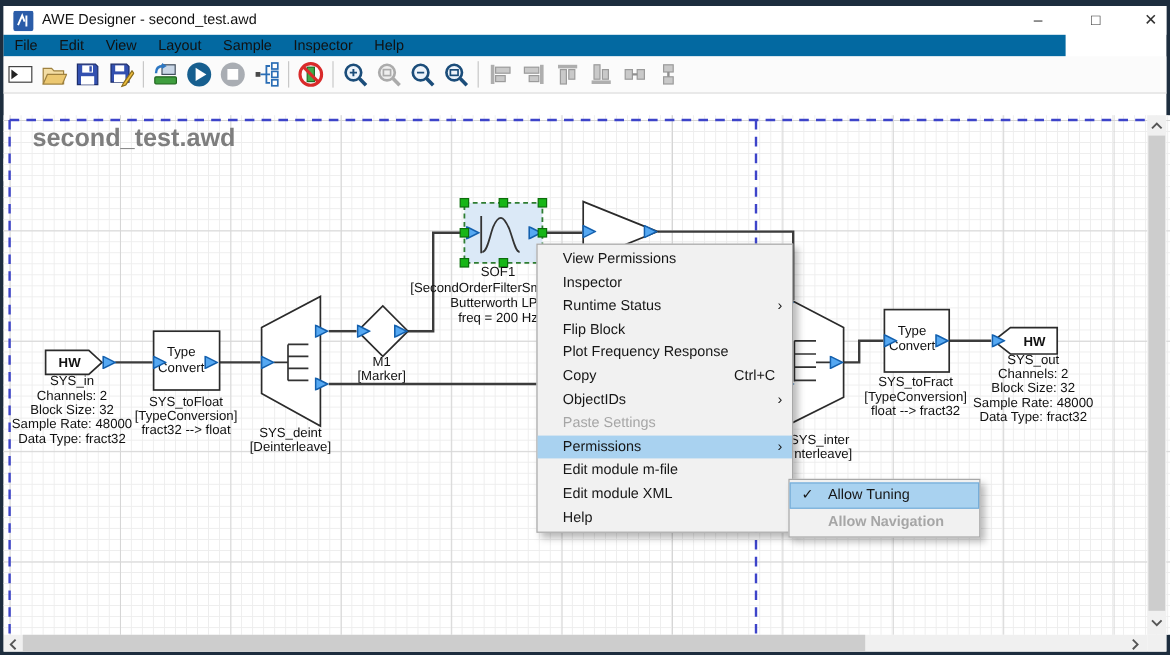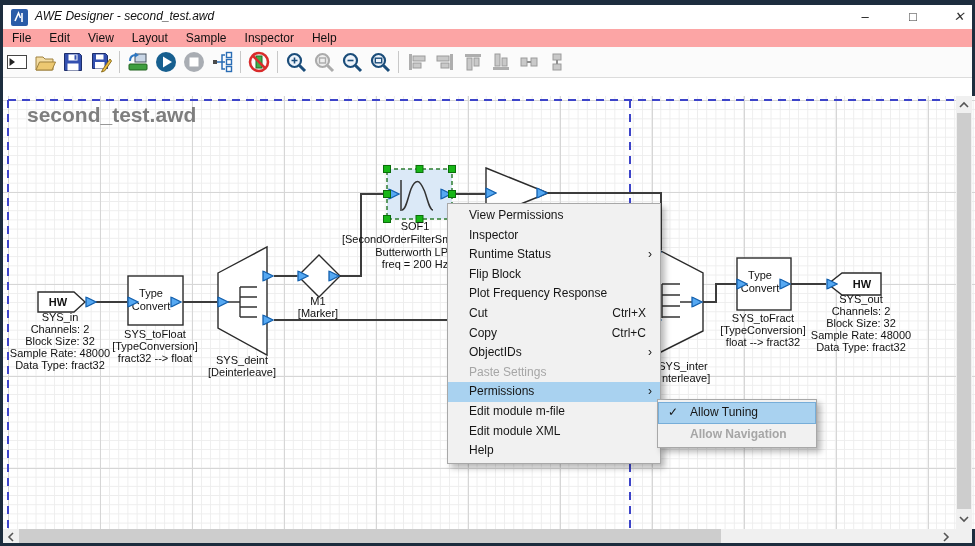--- a/index.html
+++ b/index.html
@@ -1,26 +1,26 @@
 <!DOCTYPE html>
 <html><head>
 <meta charset="utf-8">
 <style>
   html,body{margin:0;padding:0;width:975px;height:546px;overflow:hidden;
     font-family:"Liberation Sans",sans-serif;background:#fff;}
   .win{position:absolute;inset:0;background:#1d2d3e;}
   .frame{position:absolute;left:3px;top:5px;right:3px;bottom:3px;background:#fff;}
   
-  .titlebar{position:absolute;left:3px;top:5px;width:969px;height:24px;background:#fff;font-style:italic;}
+  .titlebar{position:absolute;left:3px;top:5px;width:969px;height:24px;background:#fff;}
   .appicon{position:absolute;left:8px;top:4px;width:17px;height:17px;}
   .title-text{position:absolute;left:32px;top:4px;font-size:12px;color:#111;}
   .winbtn{position:absolute;top:0;width:34px;height:24px;text-align:center;line-height:24px;
     font-size:13px;color:#333;cursor:default;}
   
-  .menubar{position:absolute;left:3px;top:29px;width:969px;height:18px;background:#fca5a5;display:flex;align-items:center;}
+  .menubar{position:absolute;left:3px;top:29px;width:885px;height:18px;background:#0369a1;display:flex;align-items:center;}
   .menubar .mitem{padding:0 9px;font-size:12px;color:#111;}
   
   .toolbar{position:absolute;left:3px;top:47px;width:969px;height:30px;background:#fbfbfb;
     border-bottom:1px solid #dcdcdc;display:flex;align-items:center;}
   .tbtn{width:26px;height:26px;margin:0 1px;display:flex;align-items:center;justify-content:center;}
   .tsep{width:1px;height:22px;background:#c8c8c8;margin:0 4px;}
   
   .tabrow{position:absolute;left:3px;top:92px;width:969px;height:19px;background:#fff;margin-top:40px;}
   .toptab{position:absolute;left:6px;top:1px;width:33px;height:17px;border:1px solid #8c8c8c;
     background:#fff;font-size:11px;text-align:center;line-height:16px;color:#111;
@@ -395,21 +395,20 @@
       </g>
     </svg>
   </div>
 
   <div class="cmenu">
     <div class="mi"><span>View Permissions</span></div>
     <div class="mi"><span>Inspector</span></div>
     <div class="mi"><span>Runtime Status</span><span class="arr">›</span></div>
     <div class="mi"><span>Flip Block</span></div>
     <div class="mi"><span>Plot Frequency Response</span></div>
-    <div class="mi"><span>Cut</span><span class="sc">Ctrl+X</span></div>
     <div class="mi"><span>Copy</span><span class="sc">Ctrl+C</span></div>
     <div class="mi"><span>ObjectIDs</span><span class="arr">›</span></div>
     <div class="mi dis"><span>Paste Settings</span></div>
     <div class="mi hl"><span>Permissions</span><span class="arr">›</span></div>
     <div class="mi"><span>Edit module m-file</span></div>
     <div class="mi"><span>Edit module XML</span></div>
     <div class="mi"><span>Help</span></div>
   </div>
 
   <div class="smenu">

